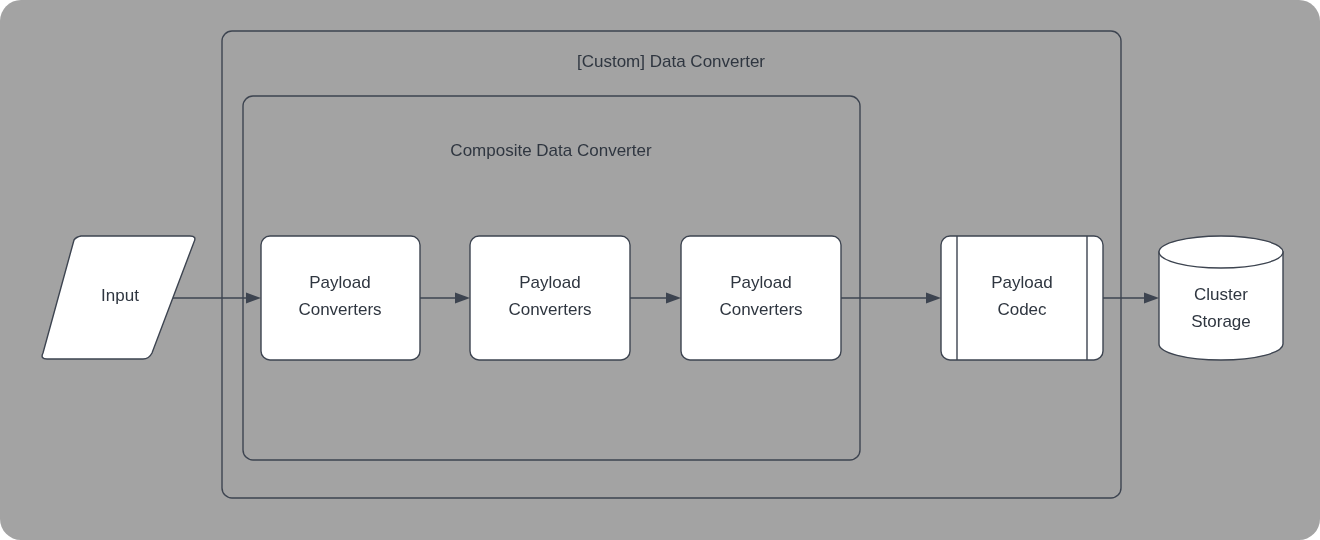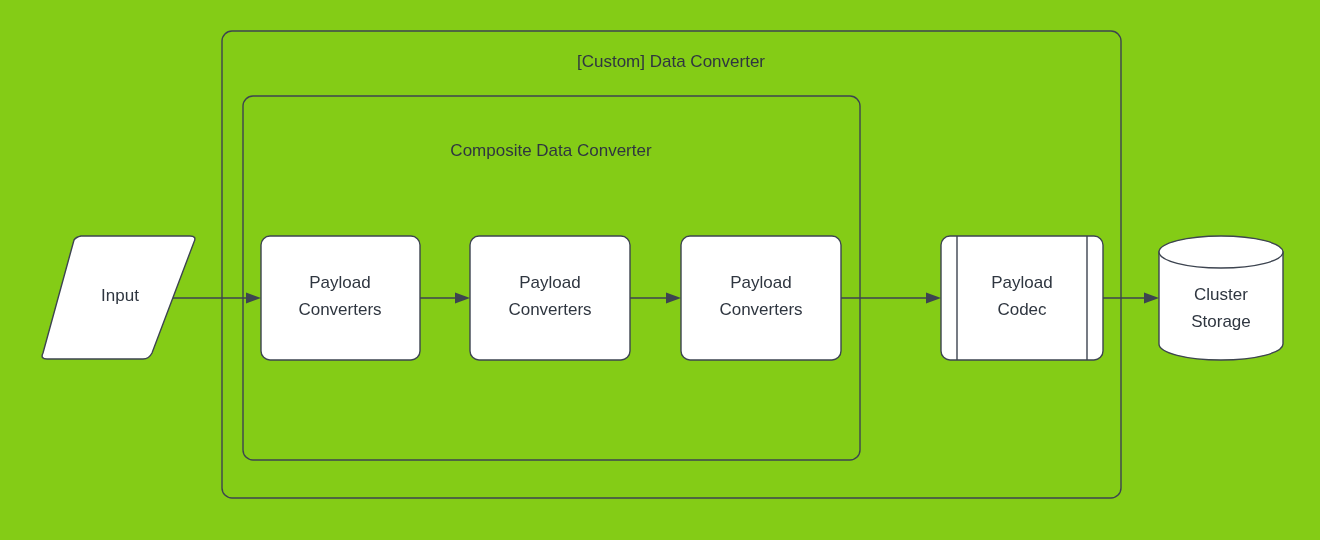--- a/index.html
+++ b/index.html
@@ -4,23 +4,24 @@
 <style>
   html, body {
     margin: 0;
     padding: 0;
     background: #ffffff;
   }
   #canvas {
     position: relative;
     width: 1320px;
     height: 540px;
-    background: #84cc16;
+    background: #a3a3a3;
     overflow: hidden;
     font-family: "Liberation Sans", sans-serif;
+    border-radius: 21px;
   }
   #diagram-svg {
     position: absolute;
     left: 0;
     top: 0;
     width: 1320px;
     height: 540px;
     display: block;
   }
   .shape-stroke {

